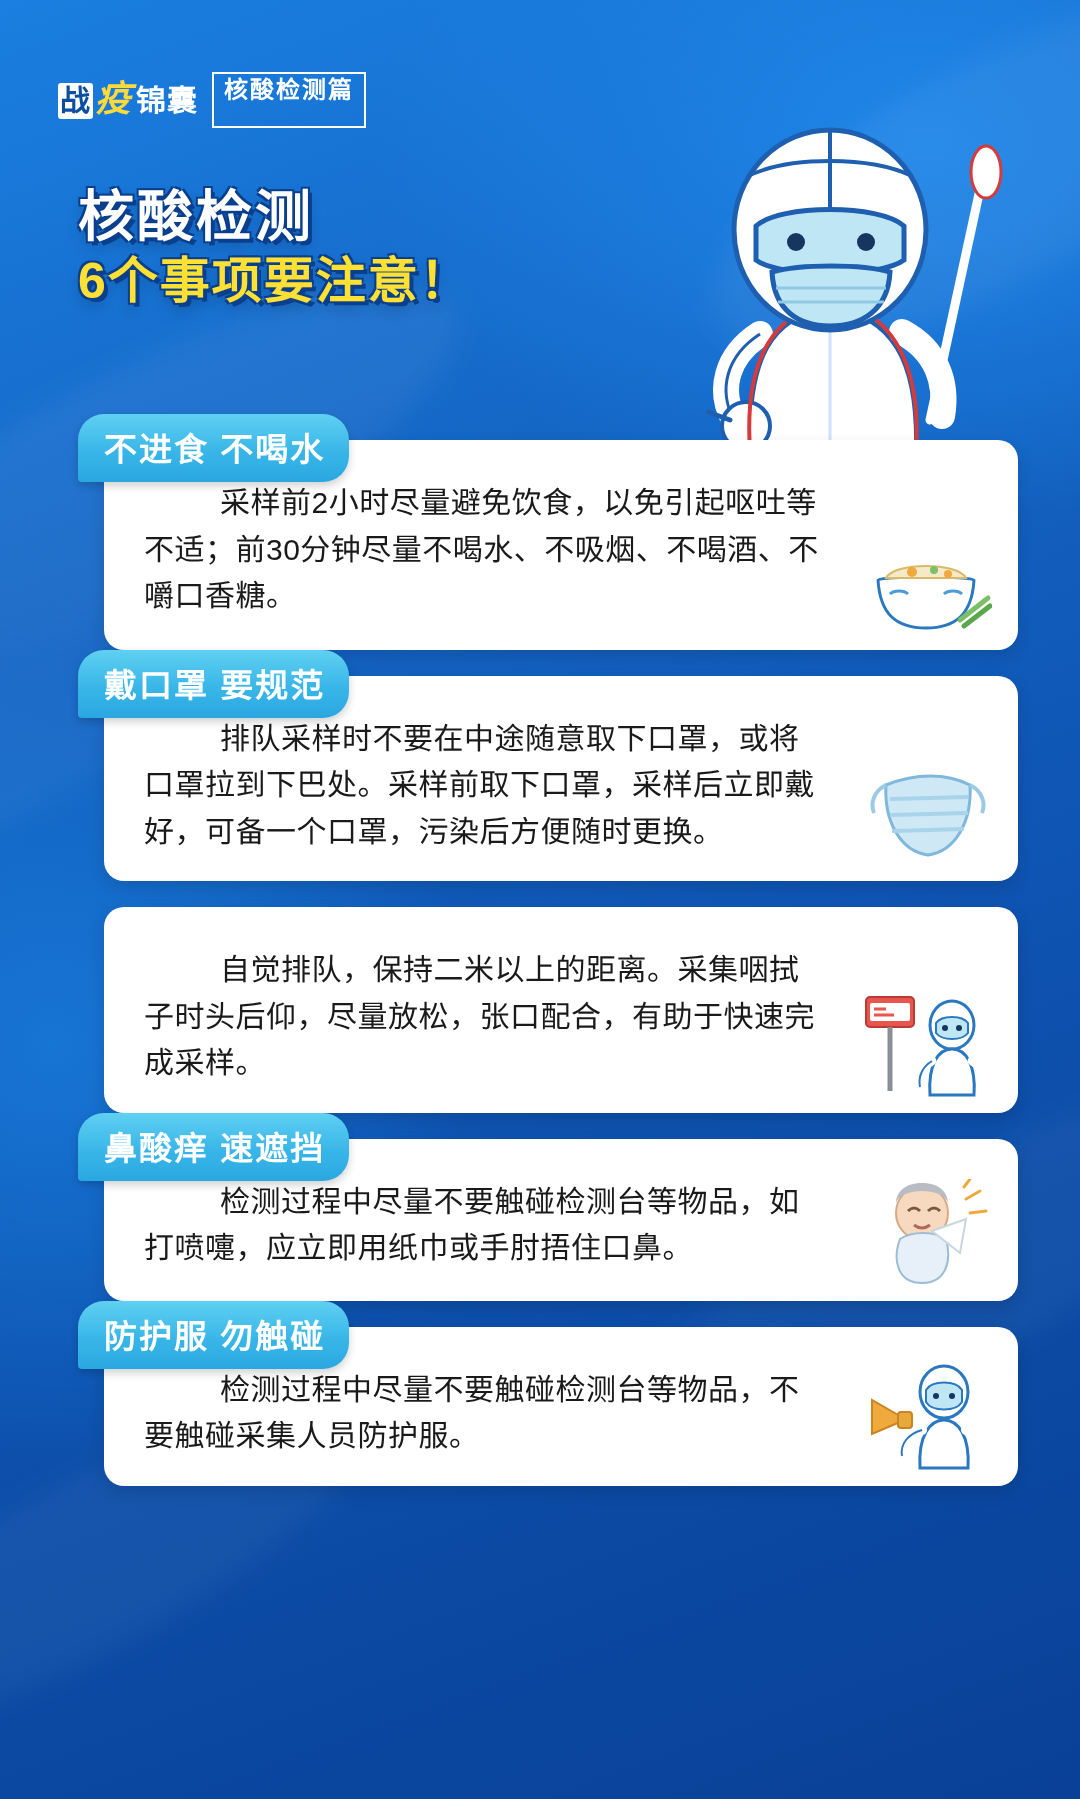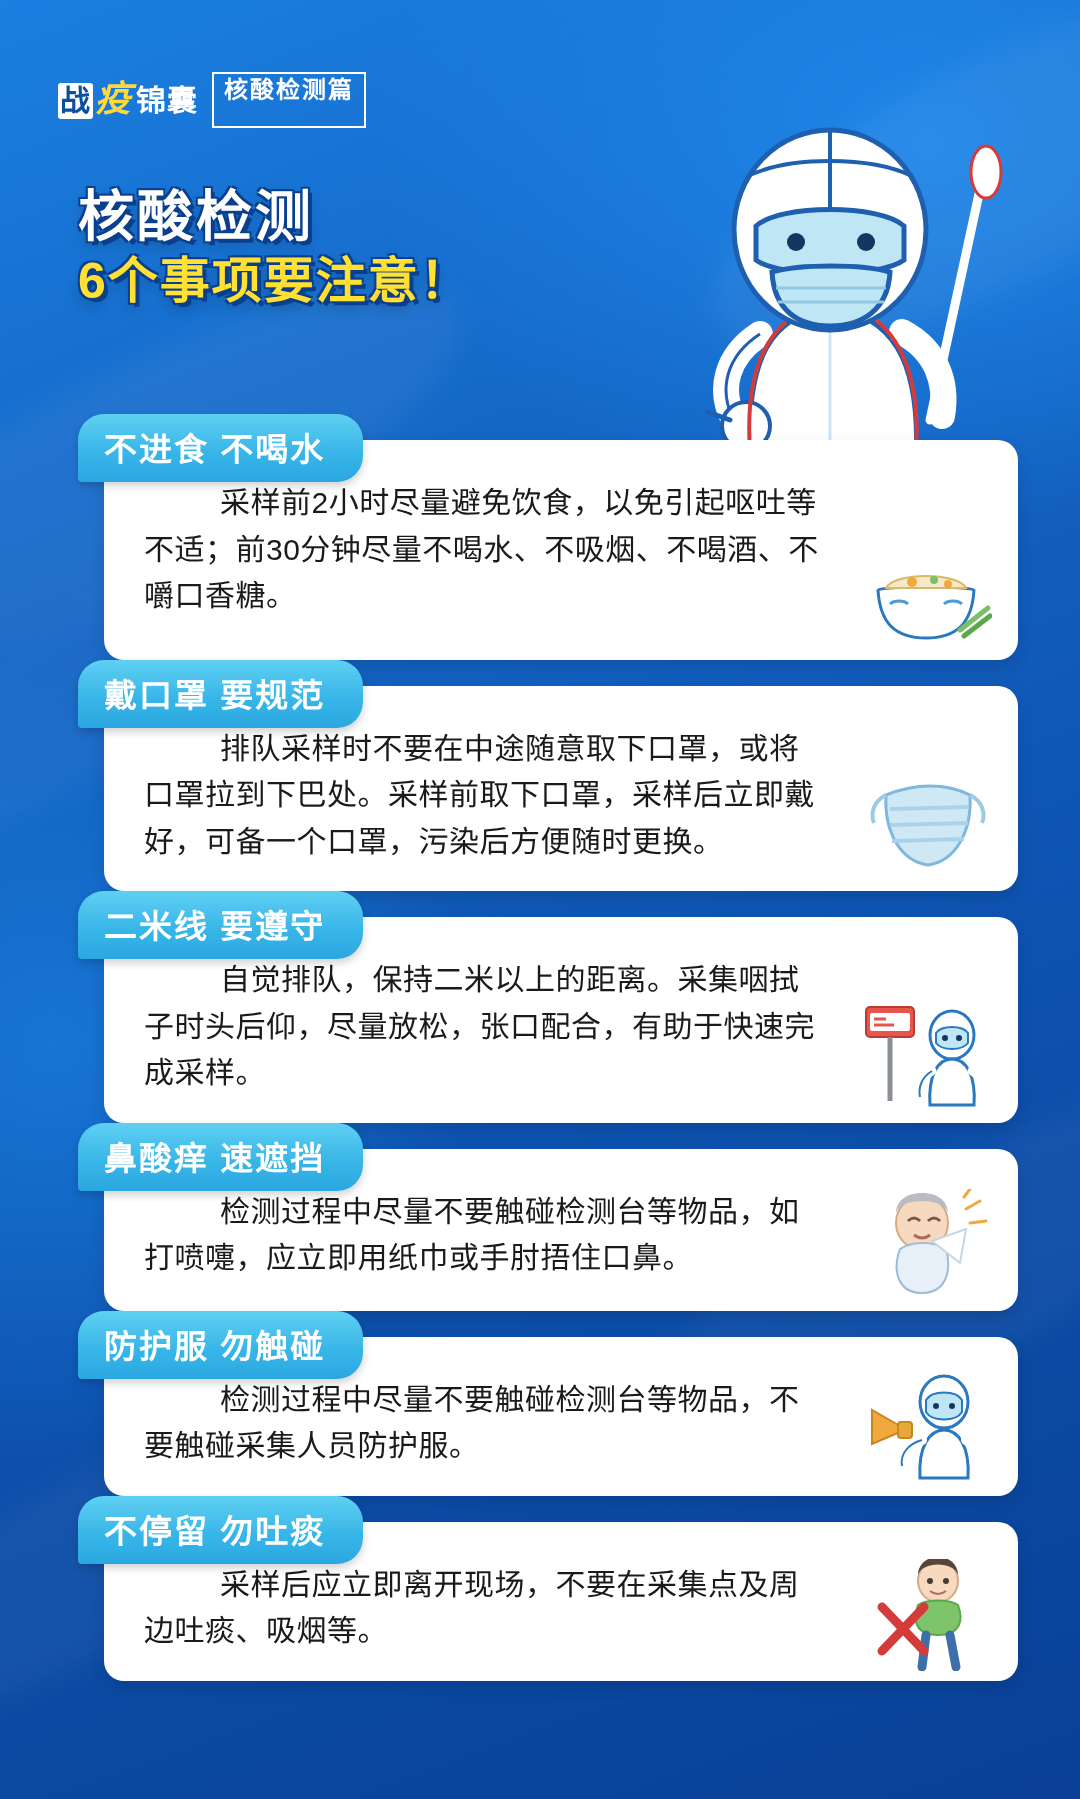--- a/index.html
+++ b/index.html
@@ -163,33 +163,33 @@
   .label {
     position: absolute;
     left: 78px;
     top: -26px;
     z-index: 3;
     background: linear-gradient(180deg, #5fd0f2 0%, #39b6e8 55%, #2aa7e0 100%);
     color: #ffffff;
     font-size: 33px;
     font-weight: bold;
     letter-spacing: 2px;
-    padding: 9px 38px 11px 26px;
+    padding: 9px 24px 11px 26px;
     border-radius: 26px 26px 26px 4px;
     box-shadow: 0 4px 9px rgba(0,0,0,0.18);
     white-space: nowrap;
   }
   .thumb {
     position: absolute;
     right: 26px;
     bottom: 10px;
     width: 132px;
     height: 112px;
   }
-  .item-1 .card { padding-bottom: 40px; }
+  .item-1 .card { padding-bottom: 30px; }
   .item-2 .card-text { padding-right: 160px; }
   .item-5 .card { min-height: 72px; }
   .item-6 .card { min-height: 72px; }
 
   svg { display: block; }
 </style>
 </head>
 <body>
 
 <div class="poster">
@@ -277,21 +277,20 @@
             <path d="M26 26 C56 14 86 14 110 26 C112 62 96 92 68 96 C40 92 24 62 26 26 Z" fill="#cfe8f6" stroke="#7fb8dc" stroke-width="3"></path>
             <path d="M30 40 L108 38 M30 56 L108 54 M32 72 L104 70" stroke="#a9d3ea" stroke-width="4"></path>
             <path d="M26 26 C14 32 10 44 14 54" fill="none" stroke="#9cc9e4" stroke-width="4"></path>
             <path d="M110 26 C122 32 126 44 122 54" fill="none" stroke="#9cc9e4" stroke-width="4"></path>
           </svg>
         </div>
       </div>
     </div>
 
     <div class="item item-3">
-      <div class="label">二米线 要遵守</div>
       <div class="card">
         <div class="card-text">自觉排队，保持二米以上的距离。采集咽拭子时头后仰，尽量放松，张口配合，有助于快速完成采样。</div>
         <div class="thumb">
           <svg viewBox="0 0 132 112" width="132" height="112">
             <rect x="6" y="6" width="48" height="30" rx="4" fill="#e8554d" stroke="#b83b36" stroke-width="2"></rect>
             <rect x="10" y="12" width="40" height="18" rx="2" fill="#ffffff"></rect>
             <path d="M14 18 h12 M14 24 h20" stroke="#e8554d" stroke-width="3"></path>
             <line x1="30" y1="36" x2="30" y2="100" stroke="#8a8f96" stroke-width="5"></line>
             <ellipse cx="92" cy="34" rx="22" ry="24" fill="#ffffff" stroke="#2a78c0" stroke-width="3"></ellipse>
             <path d="M76 32 C82 24 102 24 108 32 L108 42 C102 50 82 50 76 42 Z" fill="#bfe6f5" stroke="#2a78c0" stroke-width="2"></path>
@@ -343,36 +342,15 @@
             <path d="M62 66 C48 70 40 80 42 92" fill="none" stroke="#ffffff" stroke-width="10" stroke-linecap="round"></path>
             <path d="M62 66 C48 70 40 80 42 92" fill="none" stroke="#2a78c0" stroke-width="2"></path>
             <path d="M106 66 C118 72 122 84 118 94" fill="none" stroke="#ffffff" stroke-width="10" stroke-linecap="round"></path>
             <path d="M40 52 L12 36 L12 70 L40 58 Z" fill="#f0a93c" stroke="#c98522" stroke-width="2"></path>
             <rect x="38" y="48" width="14" height="16" rx="3" fill="#e8a93c" stroke="#c98522" stroke-width="2"></rect>
           </svg>
         </div>
       </div>
     </div>
 
-    <div class="item item-6">
-      <div class="label">不停留 勿吐痰</div>
-      <div class="card">
-        <div class="card-text">采样后应立即离开现场，不要在采集点及周边吐痰、吸烟等。</div>
-        <div class="thumb">
-          <svg viewBox="0 0 132 112" width="132" height="112">
-            <ellipse cx="78" cy="22" rx="20" ry="21" fill="#f6d9bf" stroke="#d6aa83" stroke-width="2"></ellipse>
-            <path d="M58 16 C62 2 94 2 98 16 C98 8 92 -2 78 -2 C64 -2 58 8 58 16 Z" fill="#5a4636"></path>
-            <circle cx="70" cy="22" r="3" fill="#4a3a2c"></circle>
-            <circle cx="86" cy="22" r="3" fill="#4a3a2c"></circle>
-            <path d="M70 32 q8 6 16 0" fill="none" stroke="#b06a5a" stroke-width="2"></path>
-            <path d="M58 46 C66 40 90 40 98 46 C104 62 100 76 78 76 C56 76 52 62 58 46 Z" fill="#7ec46a" stroke="#5aa84b" stroke-width="2"></path>
-            <path d="M66 76 L62 108 M90 76 L96 108" stroke="#3f6fa8" stroke-width="9" stroke-linecap="round"></path>
-            <g stroke="#d63b3b" stroke-width="9" stroke-linecap="round">
-              <line x1="22" y1="48" x2="64" y2="92"></line>
-              <line x1="64" y1="48" x2="22" y2="92"></line>
-            </g>
-          </svg>
-        </div>
-      </div>
-    </div>
 
   </div>
 </div>
 
 </body></html>

